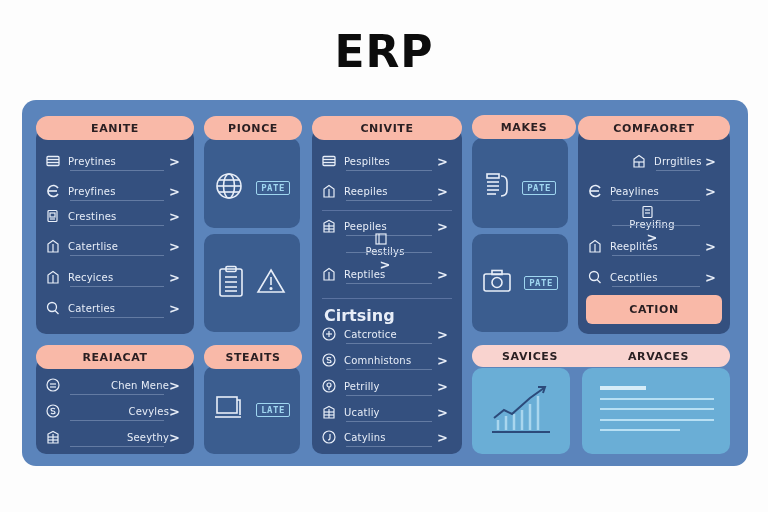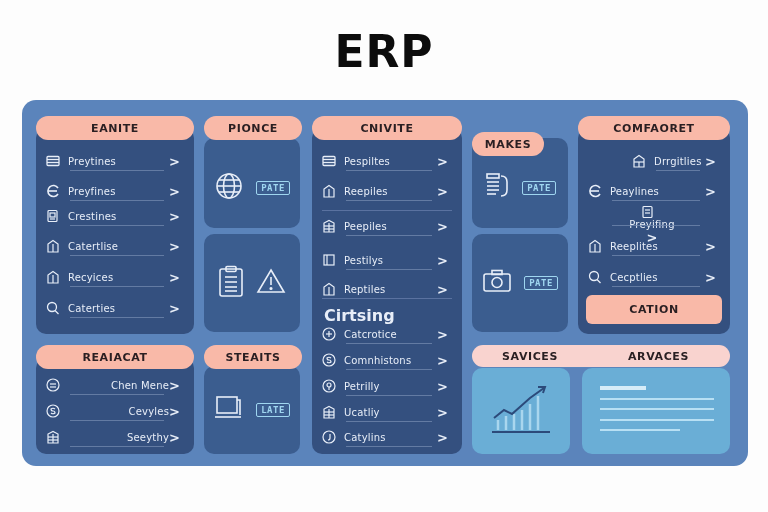--- a/index.html
+++ b/index.html
@@ -208,32 +208,32 @@
             <path d="M2 13 V4 L7 1.5 L12 4 V13 Z"></path>
             <line x1="2" y1="7" x2="12" y2="7"></line>
             <line x1="2" y1="10" x2="12" y2="10"></line>
             <line x1="7" y1="4" x2="7" y2="13"></line>
           </svg>
         </span>
       <span class="lbl">Peepiles</span>
       <span class="chev">&gt;</span>
       <span class="uline"></span>
     </div>
-    <div class="row" style="top:121px;">
+    <div class="row" style="top:104px;flex-direction:column;">
       <span class="ico">
           <svg viewBox="0 0 14 14" fill="none" stroke="#e8eef8" stroke-width="1.2">
             <rect x="2" y="2" width="10" height="10"></rect>
             <line x1="5" y1="2" x2="5" y2="12"></line>
           </svg>
         </span>
       <span class="lbl">Pestilys</span>
       <span class="chev">&gt;</span>
       <span class="uline"></span>
     </div>
-    <div class="row" style="top:150px;align-items:center;">
+    <div class="row" style="top:135px;align-items:center;">
       <span class="ico">
           <svg viewBox="0 0 14 14" fill="none" stroke="#e8eef8" stroke-width="1.2">
             <path d="M2 13 V5 L7 1.5 L12 5 V13 Z"></path>
             <line x1="7" y1="5" x2="7" y2="13"></line>
           </svg>
         </span>
       <span class="lbl">Reptiles</span>
       <span class="chev">&gt;</span>
       <span class="uline"></span>
     </div>
@@ -293,21 +293,21 @@
             <circle cx="7" cy="7" r="6"></circle>
             <path d="M8 4 V8 Q8 10 6 10"></path>
           </svg>
         </span>
       <span class="lbl">Catylins</span>
       <span class="chev">&gt;</span>
       <span class="uline"></span>
     </div>
   </div>
 
-  <div class="pill" style="left:450px; top:32px; width:72px;">MAKES</div>
+  <div class="pill" style="left:450px; top:15px; width:104px;">MAKES</div>
   <div class="tile" style="left:450px; top:38px; width:96px; height:90px; padding-top:10px;">
     <span><svg width="26" height="28" viewBox="0 0 26 28" fill="none" stroke="#e8eef8" stroke-width="1.6">
           <rect x="3" y="2" width="12" height="4"></rect>
           <line x1="3" y1="10" x2="15" y2="10"></line>
           <line x1="3" y1="14" x2="15" y2="14"></line>
           <line x1="3" y1="18" x2="15" y2="18"></line>
           <line x1="3" y1="22" x2="12" y2="22"></line>
           <path d="M17 4 Q23 4 23 10 V18 Q23 24 17 24"></path>
         </svg></span>
     <span class="badge">PATE</span>

